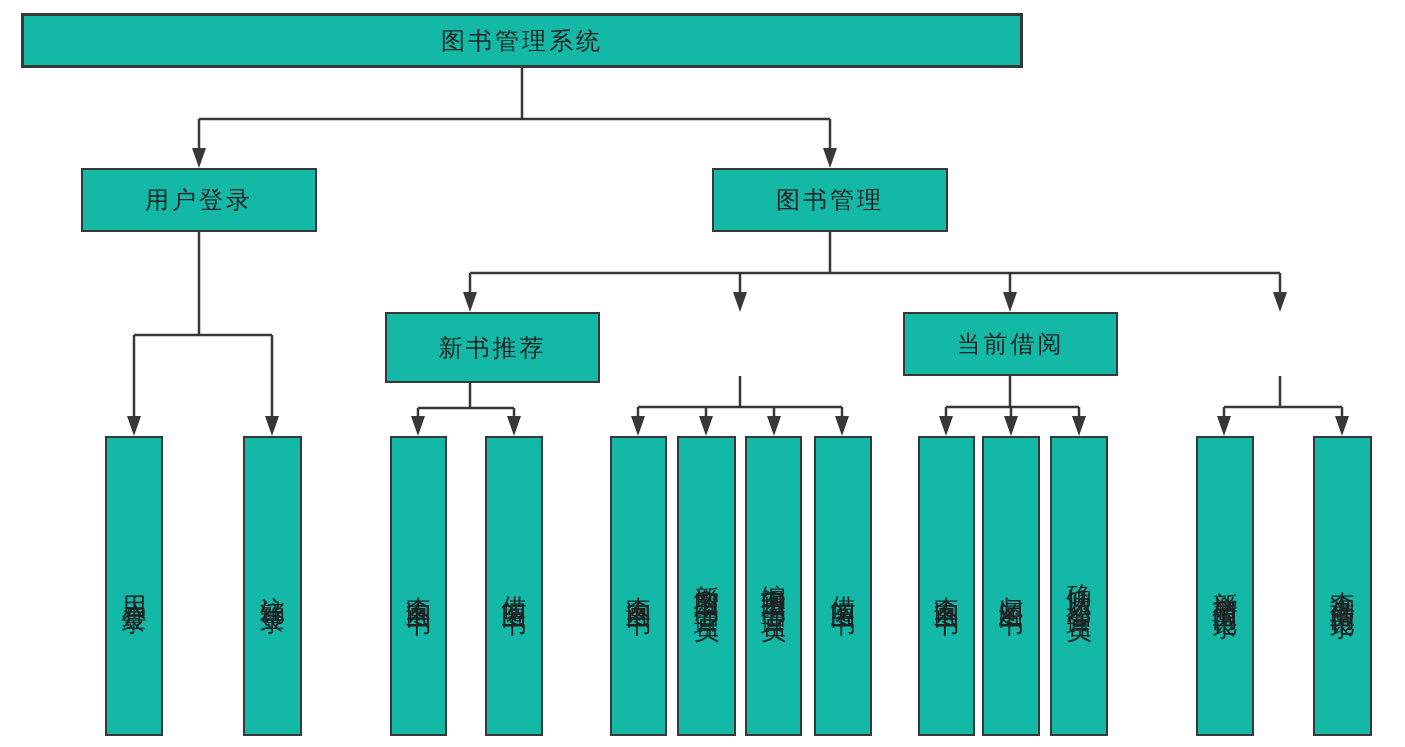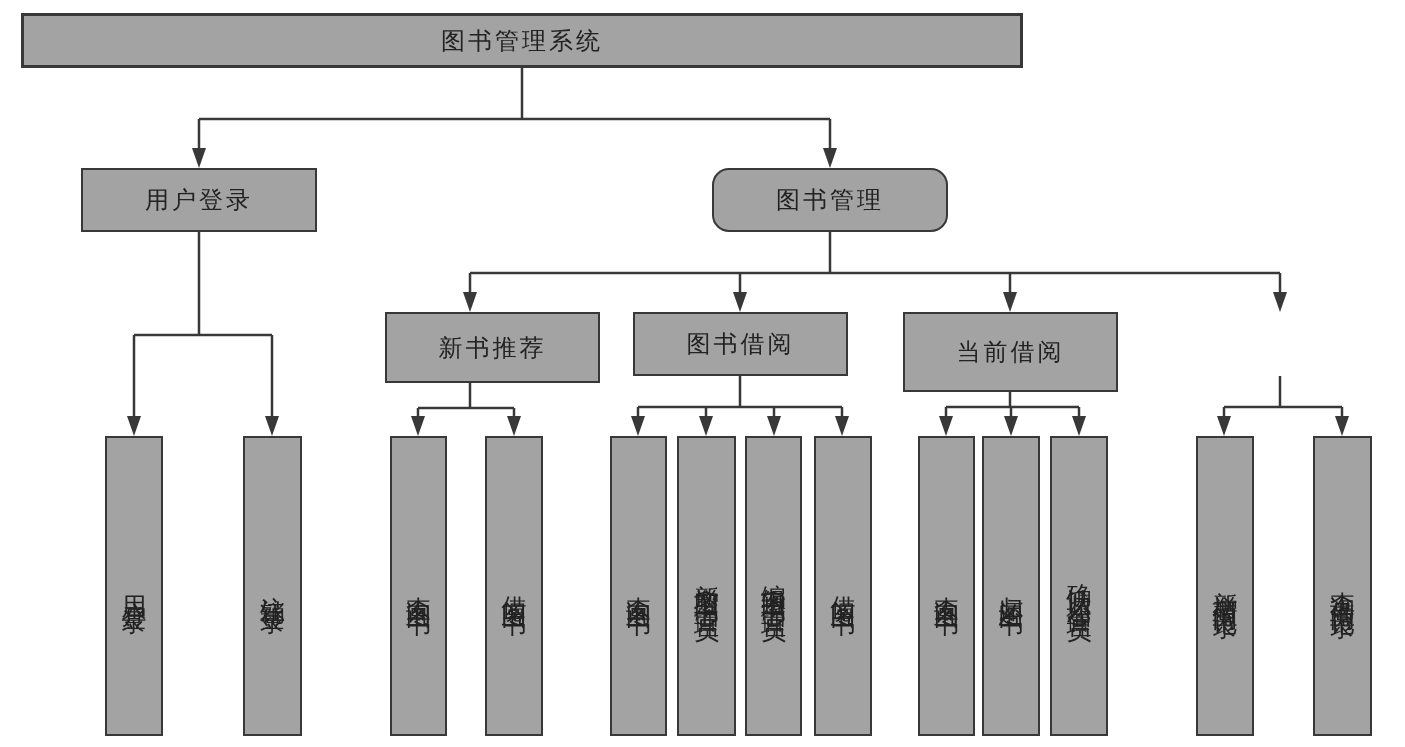--- a/index.html
+++ b/index.html
@@ -16,21 +16,21 @@
     overflow: hidden;
   }
   .connectors {
     position: absolute;
     left: 0;
     top: 0;
   }
   .node {
     position: absolute;
     box-sizing: border-box;
-    background: #a3a3a3;
+    background: #14b8a6;
     border: 2px solid #383838;
     display: flex;
     align-items: center;
     justify-content: center;
     color: #222222;
   }
   .hbox {
     font-size: 24px;
     letter-spacing: 3px;
     white-space: nowrap;
@@ -88,25 +88,24 @@
       <polygon points="1004,416 1018,416 1011,436"></polygon>
       <polygon points="1072,416 1086,416 1079,436"></polygon>
       <polygon points="1217,416 1231,416 1224,436"></polygon>
       <polygon points="1335,416 1349,416 1342,436"></polygon>
     </g>
   </svg>
 
   <div class="node hbox root-box" style="left:21px; top:13px; width:1002px; height:55px;">图书管理系统</div>
 
   <div class="node hbox" style="left:81px; top:168px; width:236px; height:64px;">用户登录</div>
-  <div class="node hbox" style="left:712px; top:168px; width:236px; height:64px;border-radius:17px;">图书管理</div>
+  <div class="node hbox" style="left:712px; top:168px; width:236px; height:64px;">图书管理</div>
 
   <div class="node hbox" style="left:385px; top:312px; width:215px; height:71px;">新书推荐</div>
-  <div class="node hbox" style="left:633px; top:312px; width:215px; height:64px;">图书借阅</div>
-  <div class="node hbox" style="left:903px; top:312px; width:215px; height:80px;">当前借阅</div>
+  <div class="node hbox" style="left:903px; top:312px; width:215px; height:64px;">当前借阅</div>
 
   <div class="node vbox" style="left:105px; top:436px; width:58px; height:300px;">
     <span>用户登录</span>
   </div>
   <div class="node vbox" style="left:243px; top:436px; width:59px; height:300px;">
     <span>注销登录</span>
   </div>
 
   <div class="node vbox" style="left:390px; top:436px; width:57px; height:300px;">
     <span>查询图书</span>

